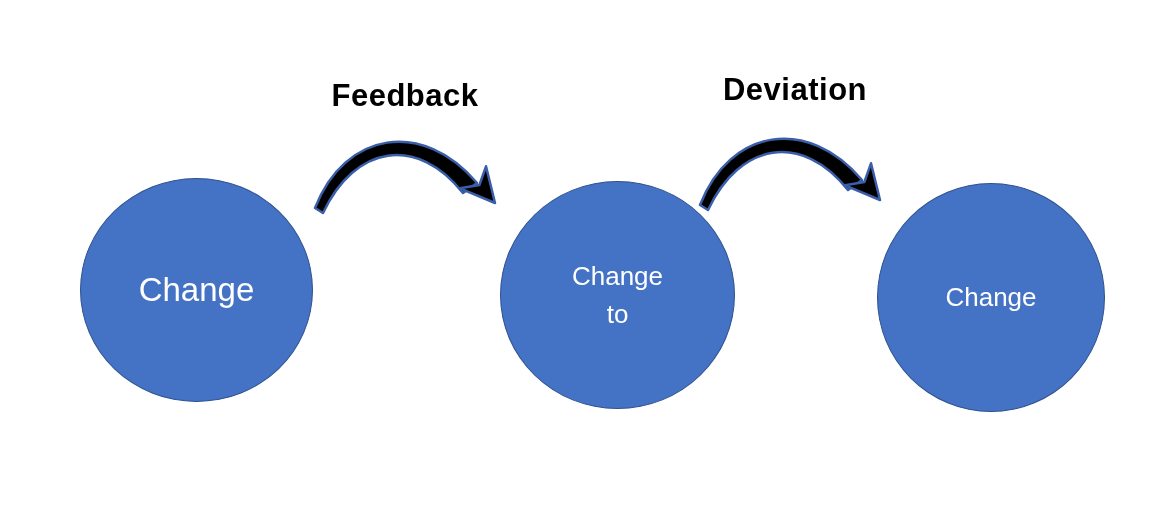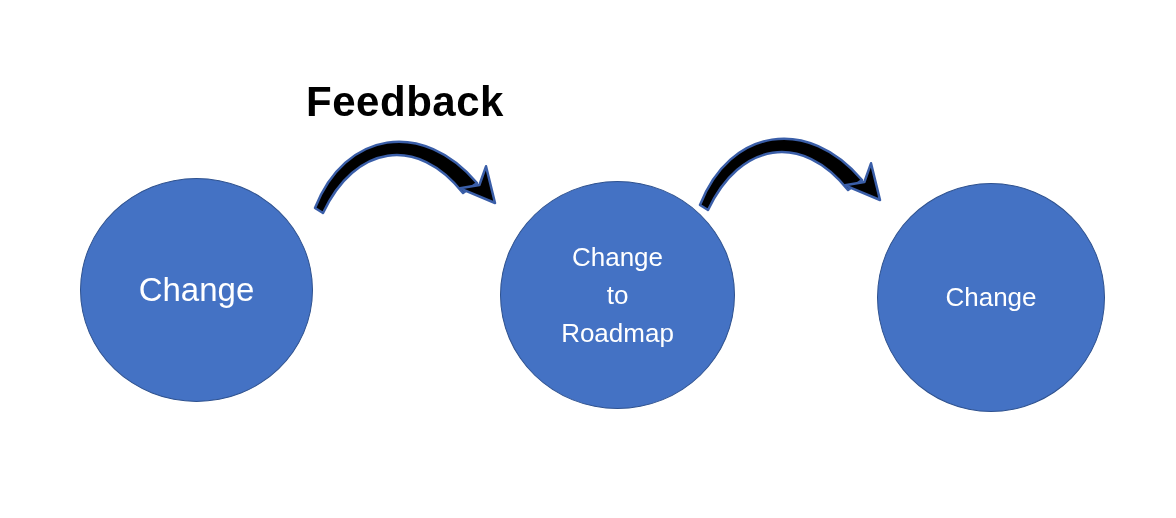--- a/index.html
+++ b/index.html
@@ -40,21 +40,21 @@
     font-size: 26px; line-height: 38px;
   }
   #node-change-to-design {
     left: 877px; top: 183px; width: 228px; height: 229px;
     font-size: 26px; line-height: 37px;
   }
   .arrow-label {
     position: absolute;
     width: 210px;
     text-align: center;
-    font-size: 42px;
+    font-size: 31px;
     font-weight: 700;
     color: var(--label-text, #000000);
     letter-spacing: 0.5px;
   }
   #label-feedback { left: 300px; top: 78px; }
   #label-deviation { left: 690px; top: 72px; }
   .arrow-svg {
     position: absolute;
     width: 200px;
     height: 95px;
@@ -74,29 +74,29 @@
 
 <div class="canvas">
 
   <div class="node-circle" id="node-change">
     <div class="line">Change</div>
   </div>
 
   <div class="node-circle" id="node-change-to-roadmap">
     <div class="line">Change</div>
     <div class="line">to</div>
-    <div class="line">Roadmap</div>
   </div>
 
   <div class="node-circle" id="node-change-to-design">
     <div class="line">Change</div>
   </div>
 
   <div class="arrow-label" id="label-feedback">Feedback</div>
 
+  <div class="arrow-label" id="label-deviation">Deviation</div>
 
   <svg class="arrow-svg" id="arrow-feedback" viewBox="0 0 200 95" preserveAspectRatio="none" aria-hidden="true">
     <path class="arrow-body" d="M 10,75 C 40,-2 118,-14 172,50 L 158,60 C 112,2 50,12 18,80 Z"></path>
     <polygon class="arrow-head" points="190,70 155,55.3 174.4,52 181,33.3"></polygon>
   </svg>
 
   <svg class="arrow-svg" id="arrow-deviation" viewBox="0 0 200 95" preserveAspectRatio="none" aria-hidden="true">
     <path class="arrow-body" d="M 10,75 C 40,-2 118,-14 172,50 L 158,60 C 112,2 50,12 18,80 Z"></path>
     <polygon class="arrow-head" points="190,70 155,55.3 174.4,52 181,33.3"></polygon>
   </svg>

